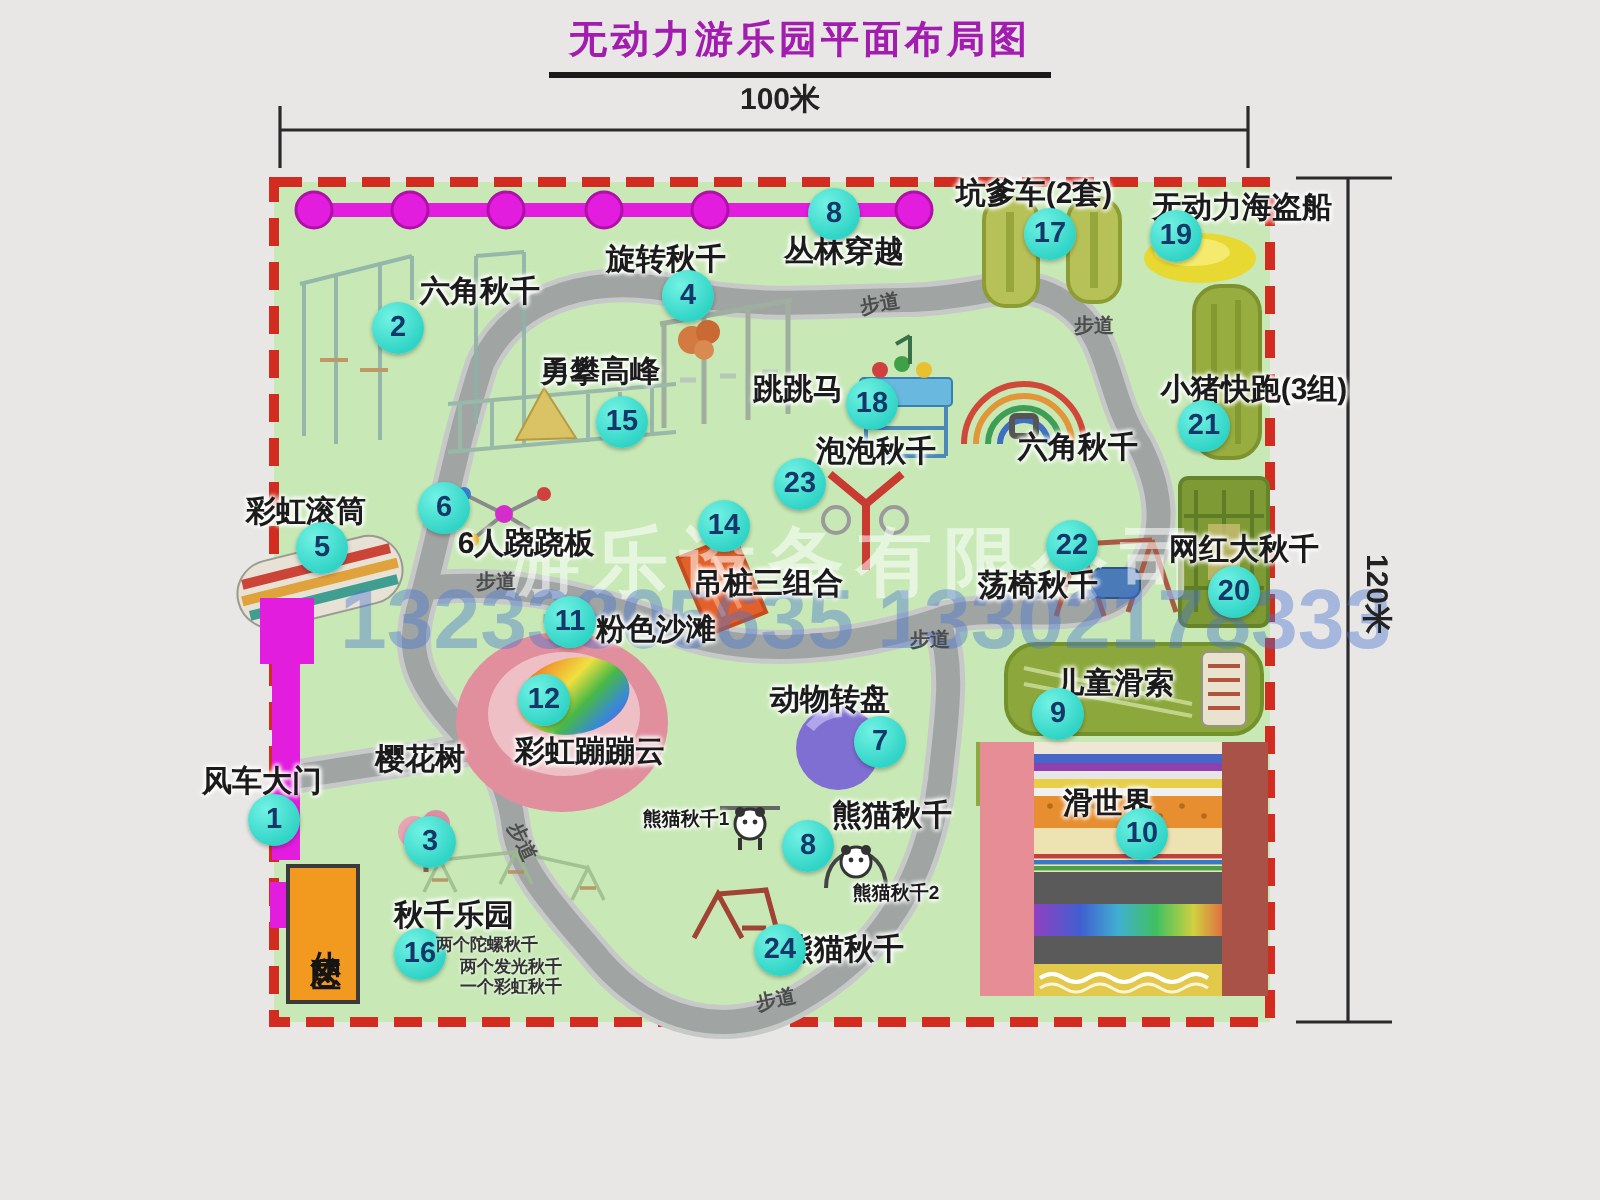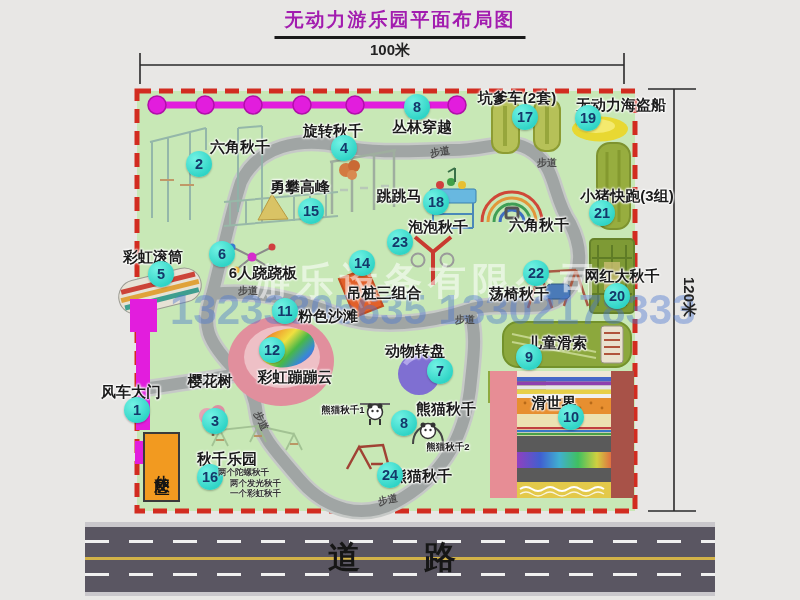--- a/index.html
+++ b/index.html
@@ -361,20 +361,14 @@
       <div class="path-label" style="left: 547px; top: 163px; transform: translate(-50%, -50%) rotate(0deg);">步道</div>
       <div class="path-label" style="left: 248px; top: 291px; transform: translate(-50%, -50%) rotate(0deg);">步道</div>
       <div class="path-label" style="left: 465px; top: 320px; transform: translate(-50%, -50%) rotate(0deg);">步道</div>
       <div class="path-label" style="left: 261px; top: 421px; transform: translate(-50%, -50%) rotate(65deg);">步道</div>
       <div class="path-label" style="left: 388px; top: 500px; transform: translate(-50%, -50%) rotate(-12deg);">步道</div>
       <div class="note-line" style="left: 218px; top: 468px;">两个陀螺秋千</div>
       <div class="note-line" style="left: 230px; top: 478.5px;">两个发光秋千</div>
       <div class="note-line" style="left: 230px; top: 489px;">一个彩虹秋千</div>
     </div>
 
-  <div id="road">
-    <div class="road-dash" id="road-dash-top"></div>
-    <div id="road-center"></div>
-    <div class="road-dash" id="road-dash-bottom"></div>
-    <div id="road-label">道　路</div>
-  </div>
 
 </div>
 
 </body></html>

